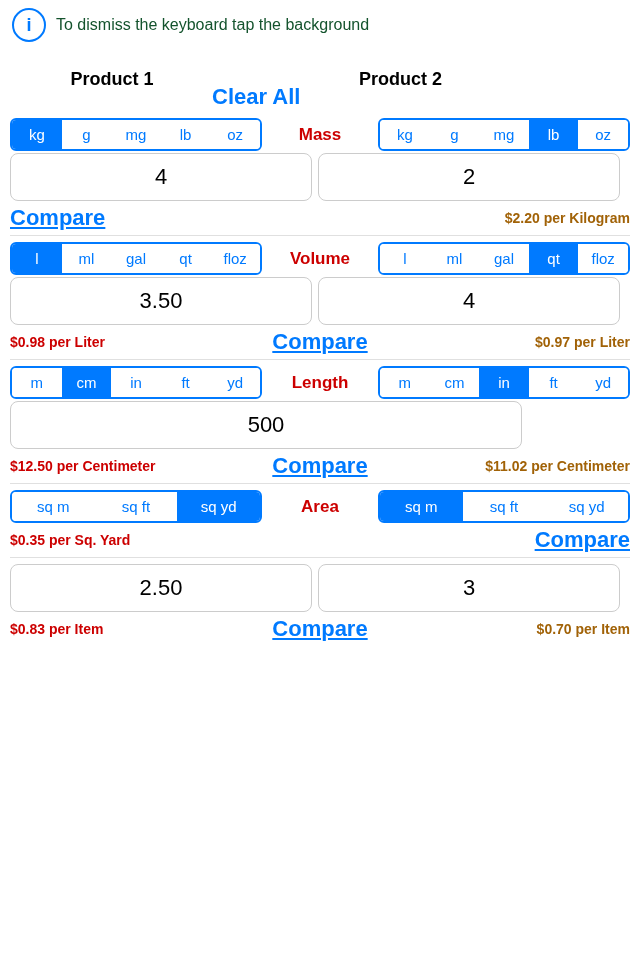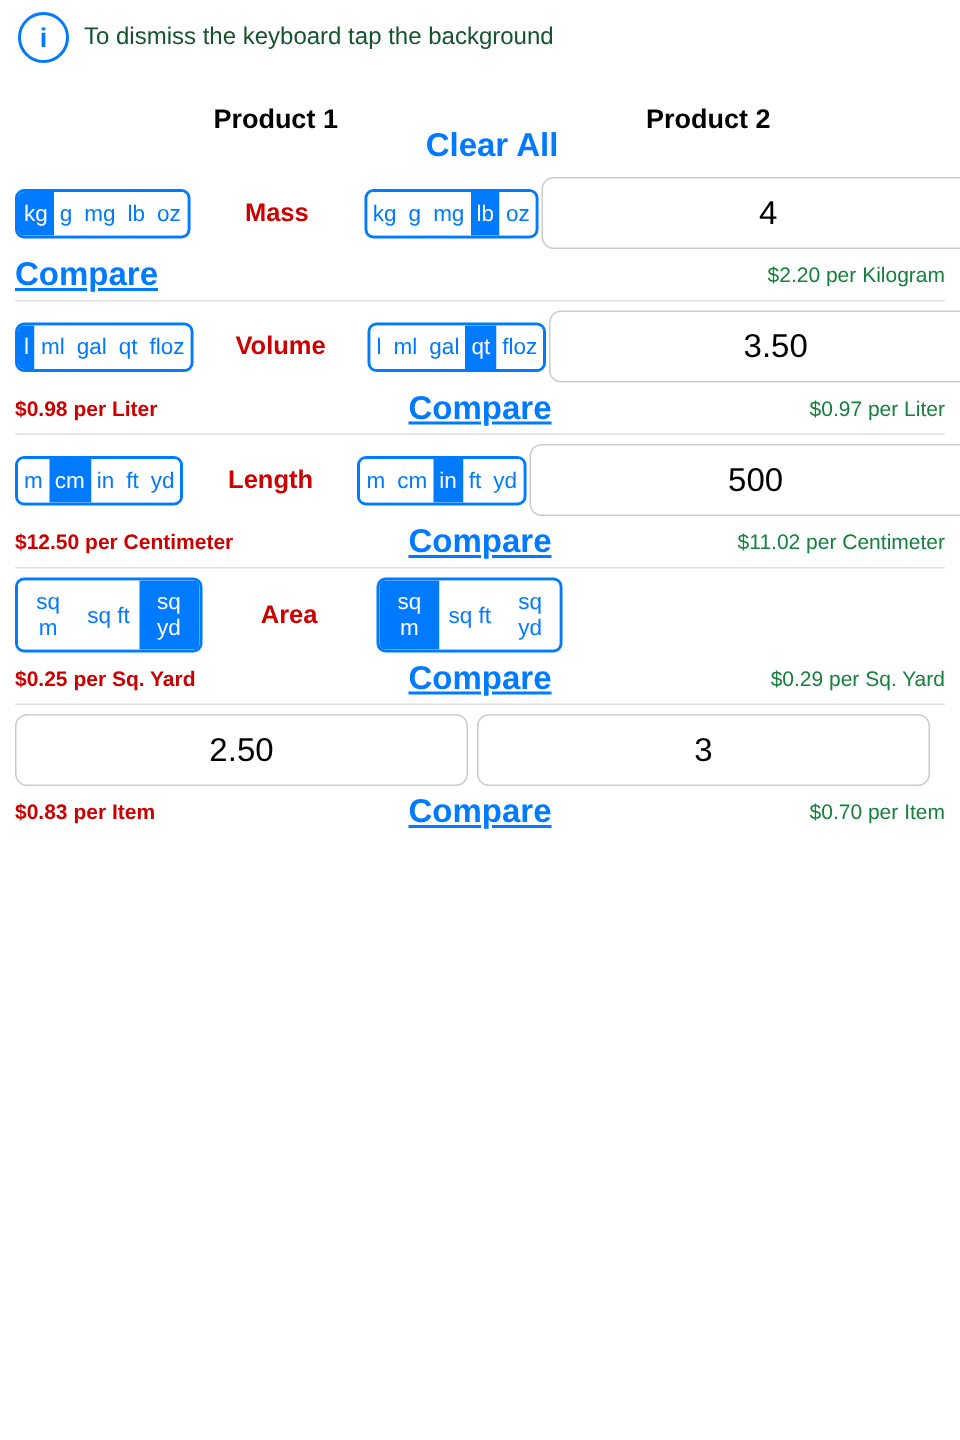--- a/index.html
+++ b/index.html
@@ -27,37 +27,37 @@
       flex-shrink: 0;
     }
     .header-text {
       font-size: 16px; color: #14532d;
     }
 
     
     .product-header {
       display: flex;
       align-items: center;
-      justify-content: center;
-      padding: 2px 16px 4px 32px;
+      justify-content: flex-start;
+      padding: 2px 16px 4px 12px;
     }
     .product-title {
       font-size: 18px; font-weight: bold; color: #000;
       width: 200px; text-align: center;
     }
     .clear-all-btn {
       font-size: 22px; font-weight: bold; color: #007AFF;
       background: none; border: none; cursor: pointer; margin-top: 36px;
     }
 
     
     .section {
       padding: 4px 10px 2px 10px;
       display: flex;
-      flex-direction: row;
+      flex-direction: column;
       gap: 2px;
     }
 
     
     .unit-row {
       display: flex;
       align-items: center;
       gap: 8px;
     }
     .unit-selector {
@@ -122,21 +122,21 @@
     }
     .price-left {
       font-size: 14px; font-weight: bold; color: #c00;
       width: 220px; text-align: left;
     }
     .compare-btn {
       font-size: 22px; font-weight: bold; color: #007AFF;
       background: none; border: none; cursor: pointer; text-decoration: underline;
     }
     .price-right {
-      font-size: 14px; font-weight: normal; color: #15803d;
+      font-size: 14px; font-weight: bold; color: #a16207;
       width: 220px; text-align: right;
     }
 
     
     .divider {
       height: 1px; background: #e0e0e0; margin: 2px 10px;
     }
 
     
     .unit-selector.wide { }
@@ -269,23 +269,22 @@
       </div>
     <div class="section-label-mid">Area</div>
     <div class="unit-selector wide" id="area-units-p2">
         <button class="unit-btn active">sq m</button>
         <button class="unit-btn">sq ft</button>
         <button class="unit-btn">sq yd</button>
       </div>
   </div>
 </div>
 <div class="price-row">
-  <span class="price-left">$0.25 per Sq. Yard</span>
-  <button class="compare-btn">Compare</button>
-  <span class="price-right">$0.29 per Sq. Yard</span>
+  <span class="price-left">$0.35 per Sq. Yard</span>
+  <button class="compare-btn">Compare</button>
 </div>
 <div class="divider"></div>
 
 <div class="section">
   <div class="values-row">
     <div class="value-group">
       <input class="value-input" type="text" id="items-p1-price" value="2.50" style="">
       <input class="value-input" type="text" id="items-p1-qty" value="3" style="">
     </div>
     <div class="section-label-mid">Items</div>

